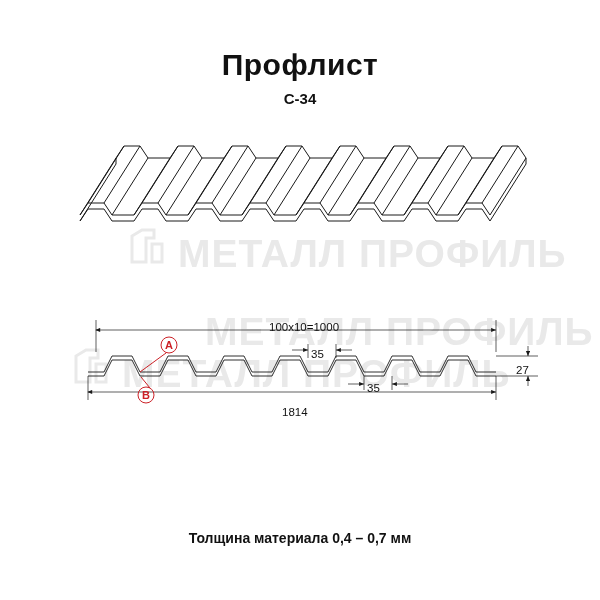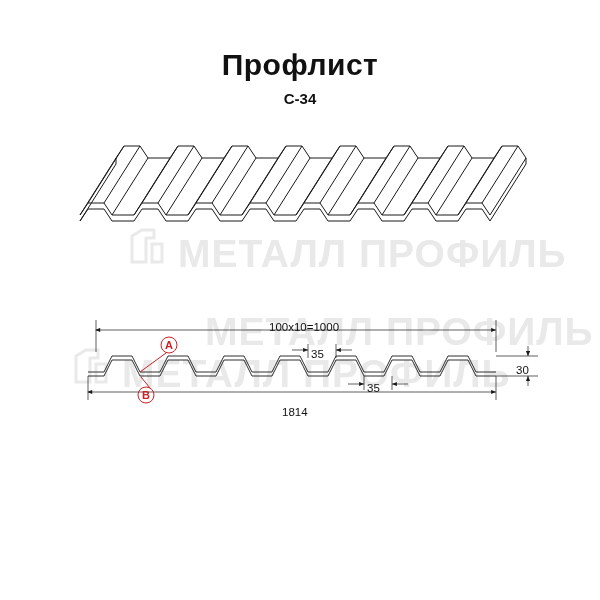--- a/index.html
+++ b/index.html
@@ -209,20 +209,21 @@
       <circle cx="169" cy="345" r="8"></circle>
       <path d="M166,353 L140,372"></path>
       <circle cx="146" cy="395" r="8"></circle>
       <path d="M150,388 L141,377"></path>
     </g>
   </svg>
 
   <div class="label" style="top:310px; left:269px;">100x10=1000</div>
   <div class="label" style="top:337px; left:311px;">35</div>
   <div class="label" style="top:371px; left:367px;">35</div>
-  <div class="label" style="top:353px; left:516px;">30</div>
+  <div class="label" style="top:353px; left:516px;">27</div>
   <div class="label" style="top:395px; left:282px;">1814</div>
 
   <div class="callout-letter" style="top:339px; left:161px;">A</div>
   <div class="callout-letter" style="top:389px; left:138px;">B</div>
 
+  <div class="footer-note">Толщина материала 0,4 – 0,7 мм</div>
 
 </div>
 
 </body></html>

